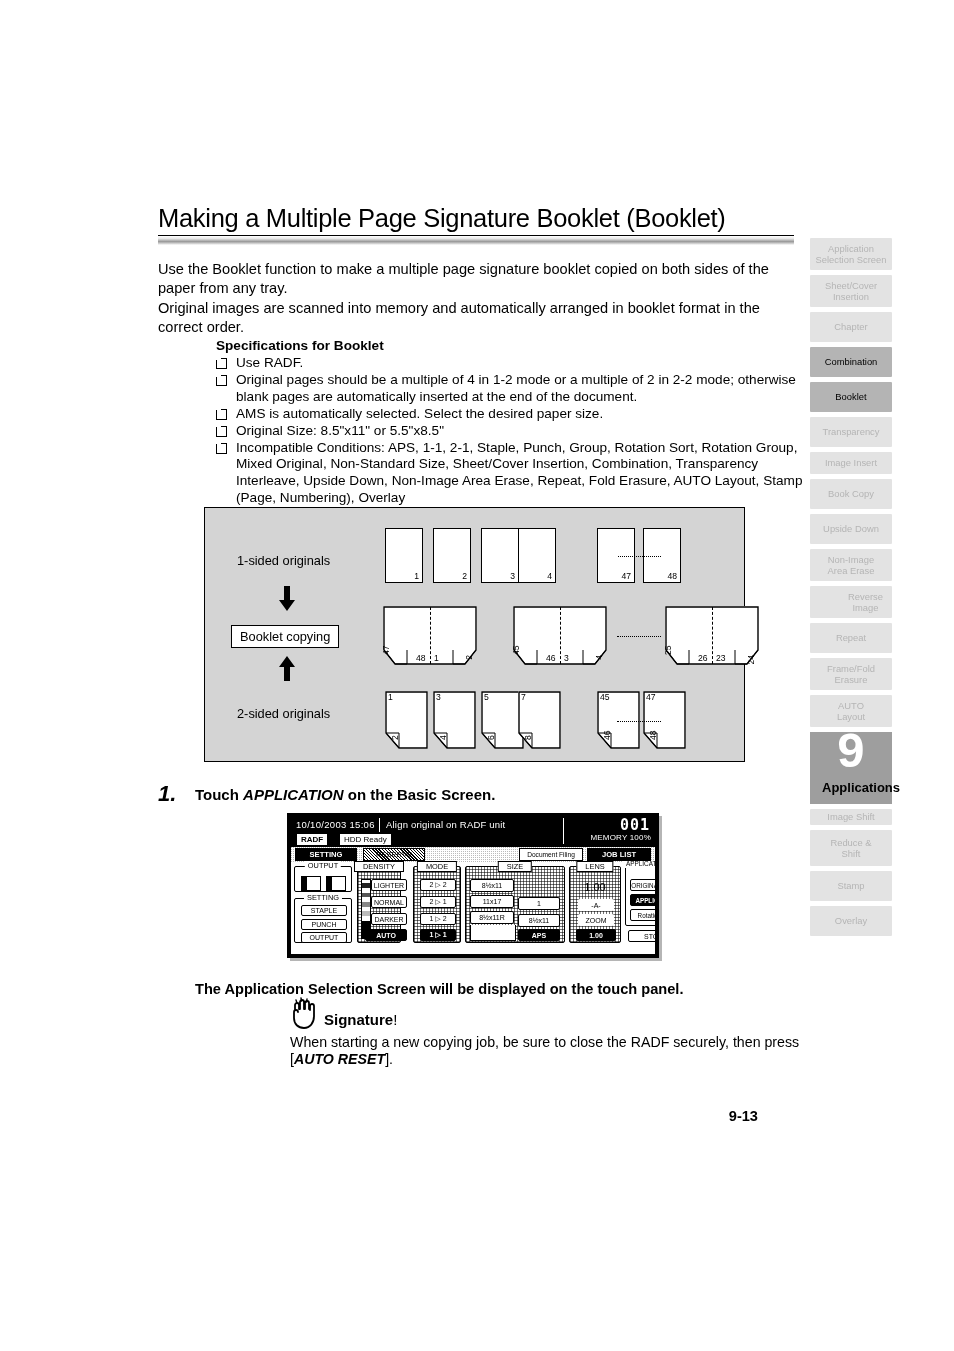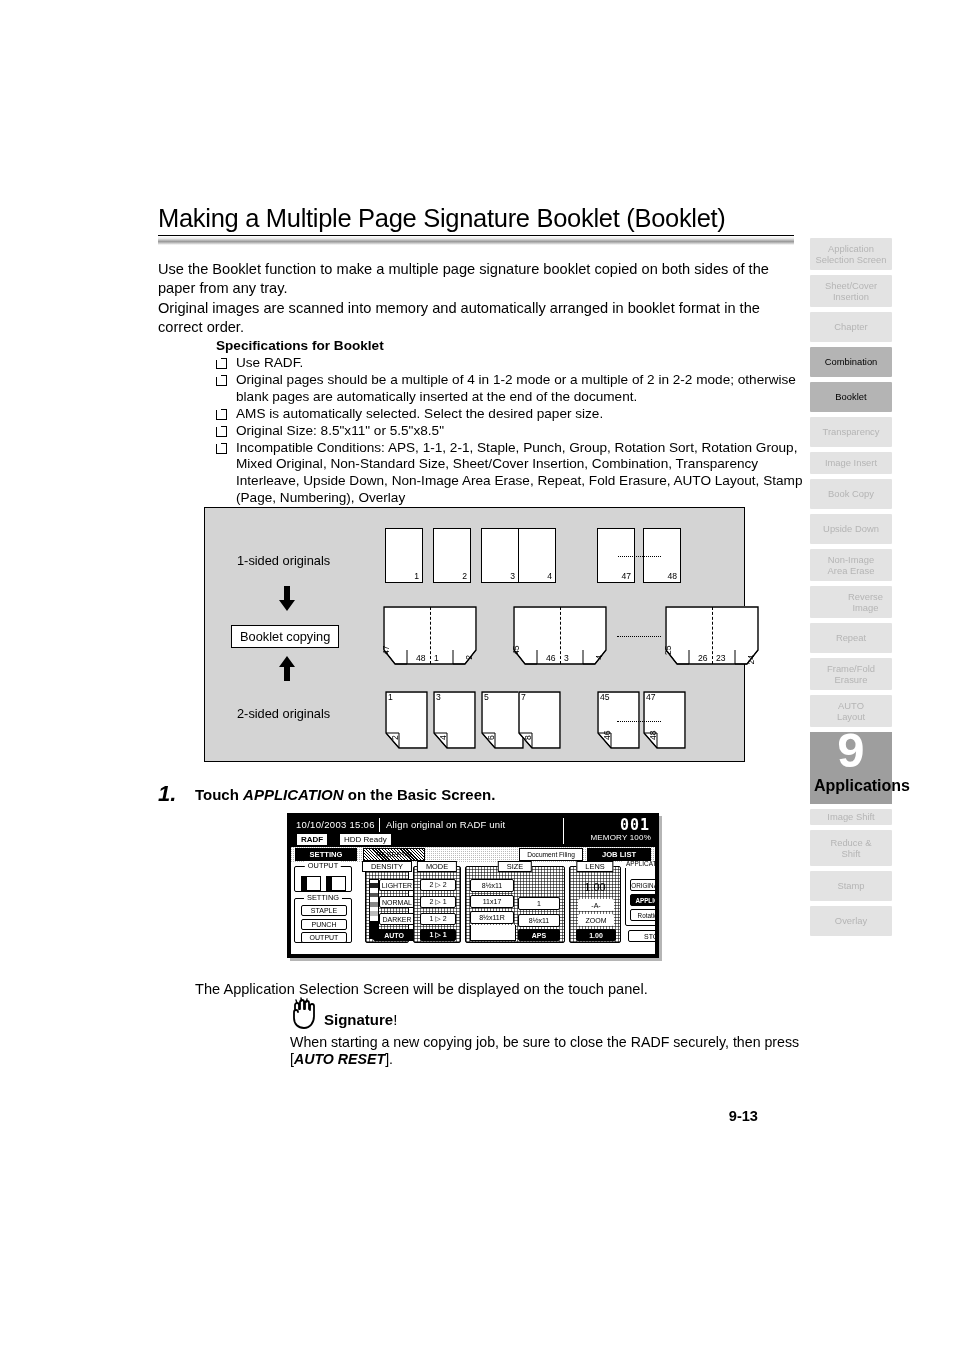--- a/index.html
+++ b/index.html
@@ -194,21 +194,21 @@
 
   .minibtn{
     position:absolute;border:1.2px solid #000;background:#fff;
     font-size:7px;text-align:center;box-sizing:border-box;border-radius:2px;
     display:flex;align-items:center;justify-content:center;white-space:nowrap;
   }
   .minibtn.on{background:#000;color:#fff;font-weight:bold;}
 
   
   .after-txt{
-    position:absolute;left:195px;top:981px;font-size:14.6px;
+    position:absolute;left:195px;top:981px;font-size:14.6px;font-weight:bold;
   }
   .reminder{
     position:absolute;left:290px;top:1008px;
   }
   .reminder-head{
     position:relative;padding-left:34px;font-size:15px;font-weight:bold;
     height:24px;line-height:24px;
   }
   .hand-icon{position:absolute;left:0px;top:-11px;}
   .reminder-body{
@@ -234,22 +234,22 @@
   .stab.active{background:#b4b4b4;color:#000;}
   .stab-big{
     width:82px;height:72px;background:#9e9e9e;color:#000;
     position:relative;margin-bottom:5px;
   }
   .stab-big .big-num{
     position:absolute;left:0;right:0;top:-6px;text-align:center;
     font-size:49px;font-weight:bold;color:#fff;line-height:1;
   }
   .stab-big .big-lbl{
-    position:absolute;left:4px;right:0;bottom:9px;text-align:center;
-    font-size:16px;font-weight:bold;color:#000;
+    position:absolute;left:12px;right:0;bottom:9px;text-align:center;
+    font-size:13px;font-weight:bold;color:#000;
   }
 </style>
 </head>
 <body>
 
 <div class="page">
 
   <div class="title-wrap">
     <div class="title">Making a Multiple Page Signature Booklet (Booklet)</div>
     <div class="title-rule"></div>
@@ -441,21 +441,21 @@
           <div style="position:absolute;left:6px;top:9px;width:18px;height:13px;border:1.2px solid #000;background:linear-gradient(90deg,#000 0 5px,#fff 5px 100%);"></div>
           <div style="position:absolute;left:31px;top:9px;width:18px;height:13px;border:1.2px solid #000;background:linear-gradient(90deg,#000 0 5px,#fff 5px 100%);"></div>
         </div>
         <div class="grp plain" style="left:3px;top:36px;width:58px;height:45px;border:1.2px solid #000;background-image:none;">
           <div class="grp-title">SETTING</div>
           <div class="minibtn" style="left:6px;top:6px;width:46px;height:11px;">STAPLE</div>
           <div class="minibtn" style="left:6px;top:20px;width:46px;height:11px;">PUNCH</div>
           <div class="minibtn" style="left:6px;top:33px;width:46px;height:11px;">OUTPUT</div>
         </div>
 
-        <div class="grp" style="left:74px;top:4px;width:44px;height:77px;">
+        <div class="grp" style="left:66px;top:4px;width:44px;height:77px;">
           <div class="grp-title boxed">DENSITY</div>
           <div style="position:absolute;left:3px;top:12px;width:8px;height:58px;background:linear-gradient(to bottom,#fff 0 6%,#222 6% 14%,#fff 14% 22%,#555 22% 30%,#fff 30% 38%,#888 38% 46%,#fff 46% 54%,#bbb 54% 62%,#fff 62% 70%,#000 70% 100%);border:1px solid #000;"></div>
           <div class="minibtn" style="left:13px;top:12px;width:36px;height:12px;">LIGHTER</div>
           <div class="minibtn" style="left:13px;top:29px;width:36px;height:12px;">NORMAL</div>
           <div class="minibtn" style="left:13px;top:46px;width:36px;height:12px;">DARKER</div>
           <div class="minibtn on" style="left:7px;top:62px;width:42px;height:12px;">AUTO</div>
         </div>
 
         <div class="grp" style="left:122px;top:4px;width:48px;height:77px;">
           <div class="grp-title boxed">MODE</div>

